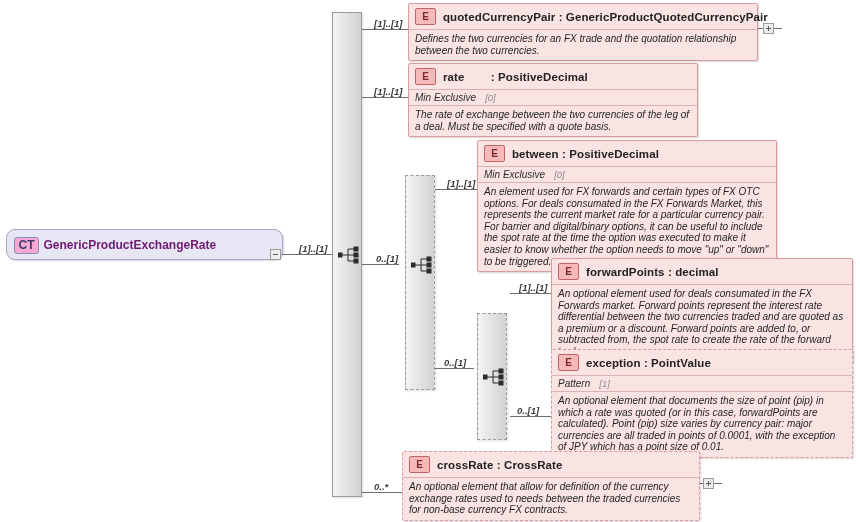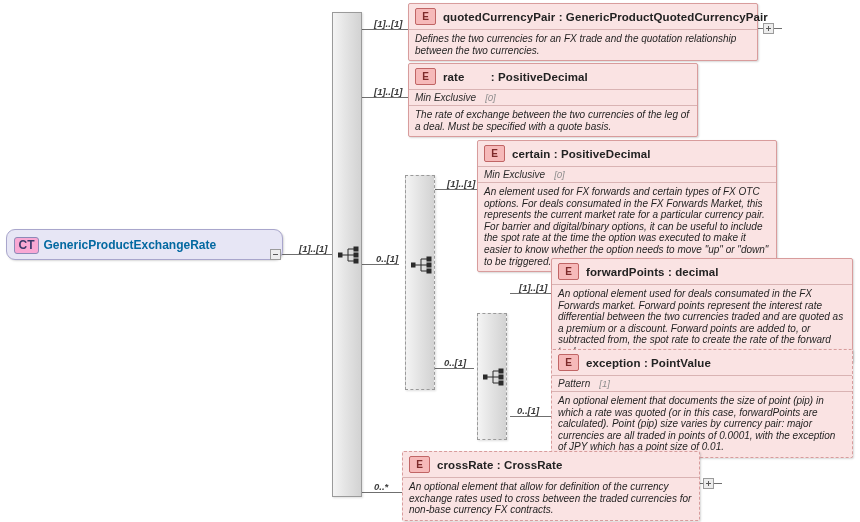--- a/index.html
+++ b/index.html
@@ -76,21 +76,21 @@
   .ctbadge {
     display: inline-flex; align-items: center; justify-content: center;
     width: 23px; height: 15px;
     font-size: 12px; font-weight: bold;
     color: #3c3a6b;
     background: #f9a8d4;
     border: 1px solid #8d8ab8;
     border-radius: 3px;
     flex: none; line-height: 1;
   }
-  .cttitle { font-size: 12px; font-weight: bold; color: #0369a1; text-align: right; }
+  .cttitle { font-size: 12px; font-weight: bold; color: #701a75; text-align: right; }
   .ctdoc {
     border-top: 1px solid #b7b4d6;
     padding: 4px 8px 5px 7px;
     font-size: 10px; font-style: italic; color: #1f1f1f;
     line-height: 11.6px;
   }
 
   
   .seqbar {
     position: absolute;
@@ -245,21 +245,21 @@
     <div class="facet">
       <span>Min Exclusive</span>
       <span class="occ">[0]</span>
     </div>
     <div class="ndoc">The rate of exchange between the two currencies of the leg of a deal. Must be specified with a quote basis.</div>
   </div>
 
   <div class="node" style="left:477px; top:140px; width:300px;">
     <div class="nhead">
       <span class="badge">E</span>
-      <span class="ntitle">certain : PositiveDecimal</span>
+      <span class="ntitle">between : PositiveDecimal</span>
     </div>
     <div class="facet">
       <span>Min Exclusive</span>
       <span class="occ">[0]</span>
     </div>
     <div class="ndoc">An element used for FX forwards and certain types of FX OTC options. For deals consumated in the FX Forwards Market, this represents the current market rate for a particular currency pair. For barrier and digital/binary options, it can be useful to include the spot rate at the time the option was executed to make it easier to know whether the option needs to move "up" or "down" to be triggered.</div>
   </div>
 
   <div class="node nofacet" style="left:551px; top:258px; width:302px;">
     <div class="nhead">
@@ -279,17 +279,17 @@
       <span class="occ">[1]</span>
     </div>
     <div class="ndoc">An optional element that documents the size of point (pip) in which a rate was quoted (or in this case, forwardPoints are calculated). Point (pip) size varies by currency pair: major currencies are all traded in points of 0.0001, with the exception of JPY which has a point size of 0.01.</div>
   </div>
 
   <div class="node optional nofacet" style="left:402px; top:451px; width:298px;">
     <div class="nhead">
       <span class="badge">E</span>
       <span class="ntitle">crossRate : CrossRate</span>
     </div>
-    <div class="ndoc">An optional element that allow for definition of the currency exchange rates used to cross between the traded currencies for non-base currency FX contracts.</div>
+    <div class="ndoc">An optional element that allow for definition of the currency exchange rates used to needs between the traded currencies for non-base currency FX contracts.</div>
   </div>
   <div class="toggle plus" style="left:703px; top:478px;"></div>
 
 </div>
 
 </body></html>

